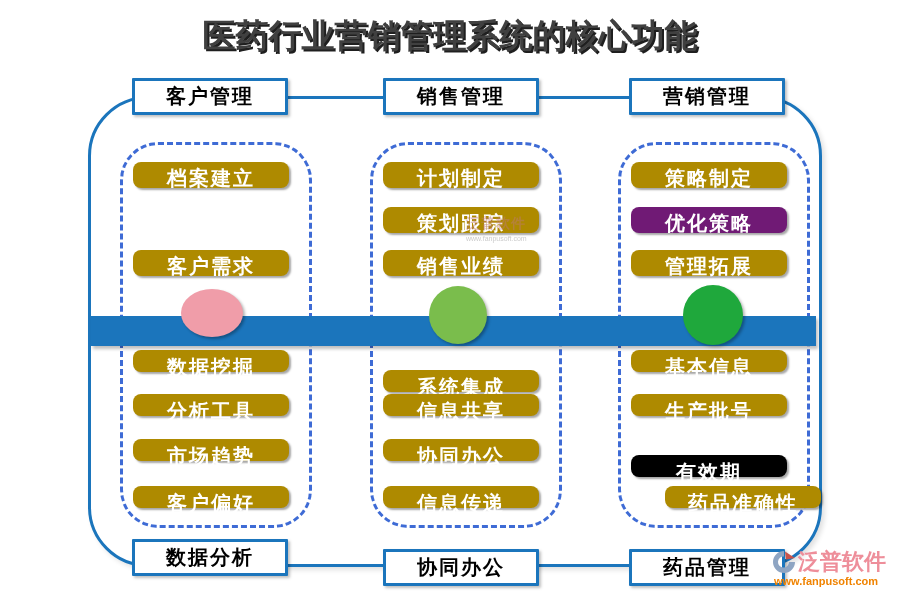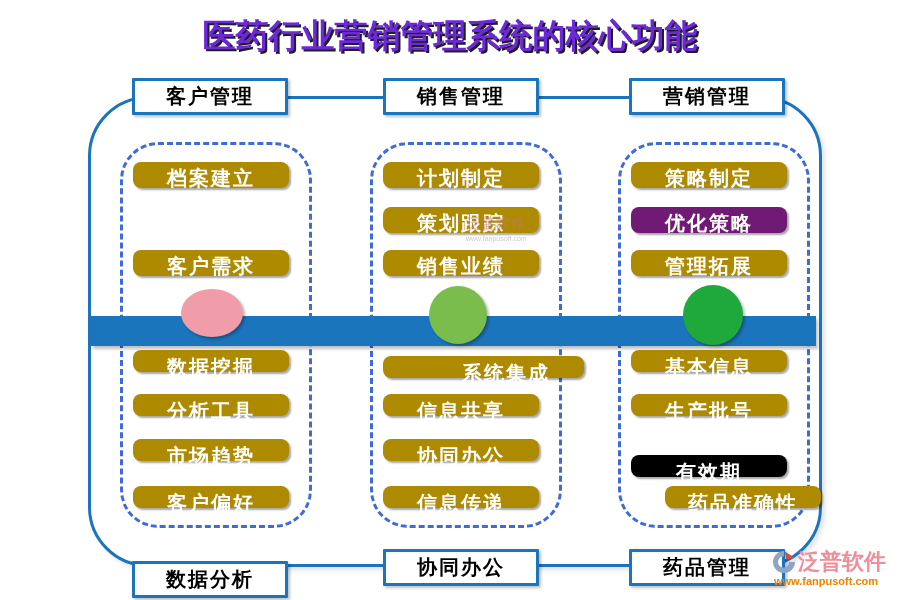--- a/index.html
+++ b/index.html
@@ -65,21 +65,21 @@
   }
   .logo-row{display:flex;align-items:center;gap:2px;}
   .logo-name{font-size:22px;font-weight:bold;letter-spacing:0;}
   .logo-url{font-size:11px;font-weight:bold;margin-top:-2px;padding-left:2px;}
 </style>
 </head>
 <body>
 
 <div class="stage">
 
-  <h1 class="title" style="color: #6d28d9;">医药行业营销管理系统的核心功能</h1>
+  <h1 class="title" style="color: #404040;">医药行业营销管理系统的核心功能</h1>
 
   <div class="outer-frame" style="border-color: rgb(27, 117, 188);"></div>
 
   <div class="dashed-box" style="left: 120px; border-color: rgb(62, 107, 213);"></div>
   <div class="dashed-box" style="left: 370px; border-color: rgb(62, 107, 213);"></div>
   <div class="dashed-box" style="left: 618px; border-color: rgb(62, 107, 213);"></div>
 
   <div class="band" style="background-color: rgb(27, 117, 188);"></div>
 
   <div class="circle" style="left: 181px; top: 289px; width: 62px; height: 48px; background-color: rgb(240, 157, 169);"></div>
@@ -89,38 +89,38 @@
   <div class="node" style="left: 133px; top: 162px; background-color: rgb(174, 138, 0);">档案建立</div>
   <div class="node" style="left: 133px; top: 250px; background-color: rgb(174, 138, 0);">客户需求</div>
   <div class="node tall" style="left: 133px; top: 350px; background-color: rgb(174, 138, 0);">数据挖掘</div>
   <div class="node tall" style="left: 133px; top: 394px; background-color: rgb(174, 138, 0);">分析工具</div>
   <div class="node tall" style="left: 133px; top: 439px; background-color: rgb(174, 138, 0);">市场趋势</div>
   <div class="node tall" style="left: 133px; top: 486px; background-color: rgb(174, 138, 0);">客户偏好</div>
 
   <div class="node" style="left: 383px; top: 162px; background-color: rgb(174, 138, 0);">计划制定</div>
   <div class="node" style="left: 383px; top: 207px; background-color: rgb(174, 138, 0);">策划跟踪</div>
   <div class="node" style="left: 383px; top: 250px; background-color: rgb(174, 138, 0);">销售业绩</div>
-  <div class="node tall" style="left: 383px; top: 356px; background-color: rgb(174, 138, 0); padding-left: 45px;">系统集成</div>
+  <div class="node tall" style="left: 383px; top: 370px; background-color: rgb(174, 138, 0);">系统集成</div>
   <div class="node tall" style="left: 383px; top: 394px; background-color: rgb(174, 138, 0);">信息共享</div>
   <div class="node tall" style="left: 383px; top: 439px; background-color: rgb(174, 138, 0);">协同办公</div>
   <div class="node tall" style="left: 383px; top: 486px; background-color: rgb(174, 138, 0);">信息传递</div>
 
   <div class="node" style="left: 631px; top: 162px; background-color: rgb(174, 138, 0);">策略制定</div>
   <div class="node" style="left: 631px; top: 207px; background-color: #701a75;">优化策略</div>
   <div class="node" style="left: 631px; top: 250px; background-color: rgb(174, 138, 0);">管理拓展</div>
   <div class="node tall" style="left: 631px; top: 350px; background-color: rgb(174, 138, 0);">基本信息</div>
   <div class="node tall" style="left: 631px; top: 394px; background-color: rgb(174, 138, 0);">生产批号</div>
   <div class="node tall" style="left: 631px; top: 455px; background-color: #000000;">有效期</div>
   <div class="node tall" style="left: 631px; top: 486px; background-color: rgb(174, 138, 0); margin-left: 34px;">药品准确性</div>
 
   <div class="plabel" style="left: 132px; top: 78px; border-color: rgb(27, 117, 188);">客户管理</div>
   <div class="plabel" style="left: 383px; top: 78px; border-color: rgb(27, 117, 188);">销售管理</div>
   <div class="plabel" style="left: 629px; top: 78px; border-color: rgb(27, 117, 188);">营销管理</div>
 
-  <div class="plabel" style="left: 132px; top: 539px; border-color: rgb(27, 117, 188); margin-top: 22px;">数据分析</div>
+  <div class="plabel" style="left: 132px; top: 539px; border-color: rgb(27, 117, 188);">数据分析</div>
   <div class="plabel" style="left: 383px; top: 549px; border-color: rgb(27, 117, 188);">协同办公</div>
   <div class="plabel" style="left: 629px; top: 549px; border-color: rgb(27, 117, 188);">药品管理</div>
 
   <div class="watermark">
     <span>泛普软件</span>
     <span class="wm-sub">www.fanpusoft.com</span>
   </div>
 
   <div class="logo">
     <div class="logo-row">

